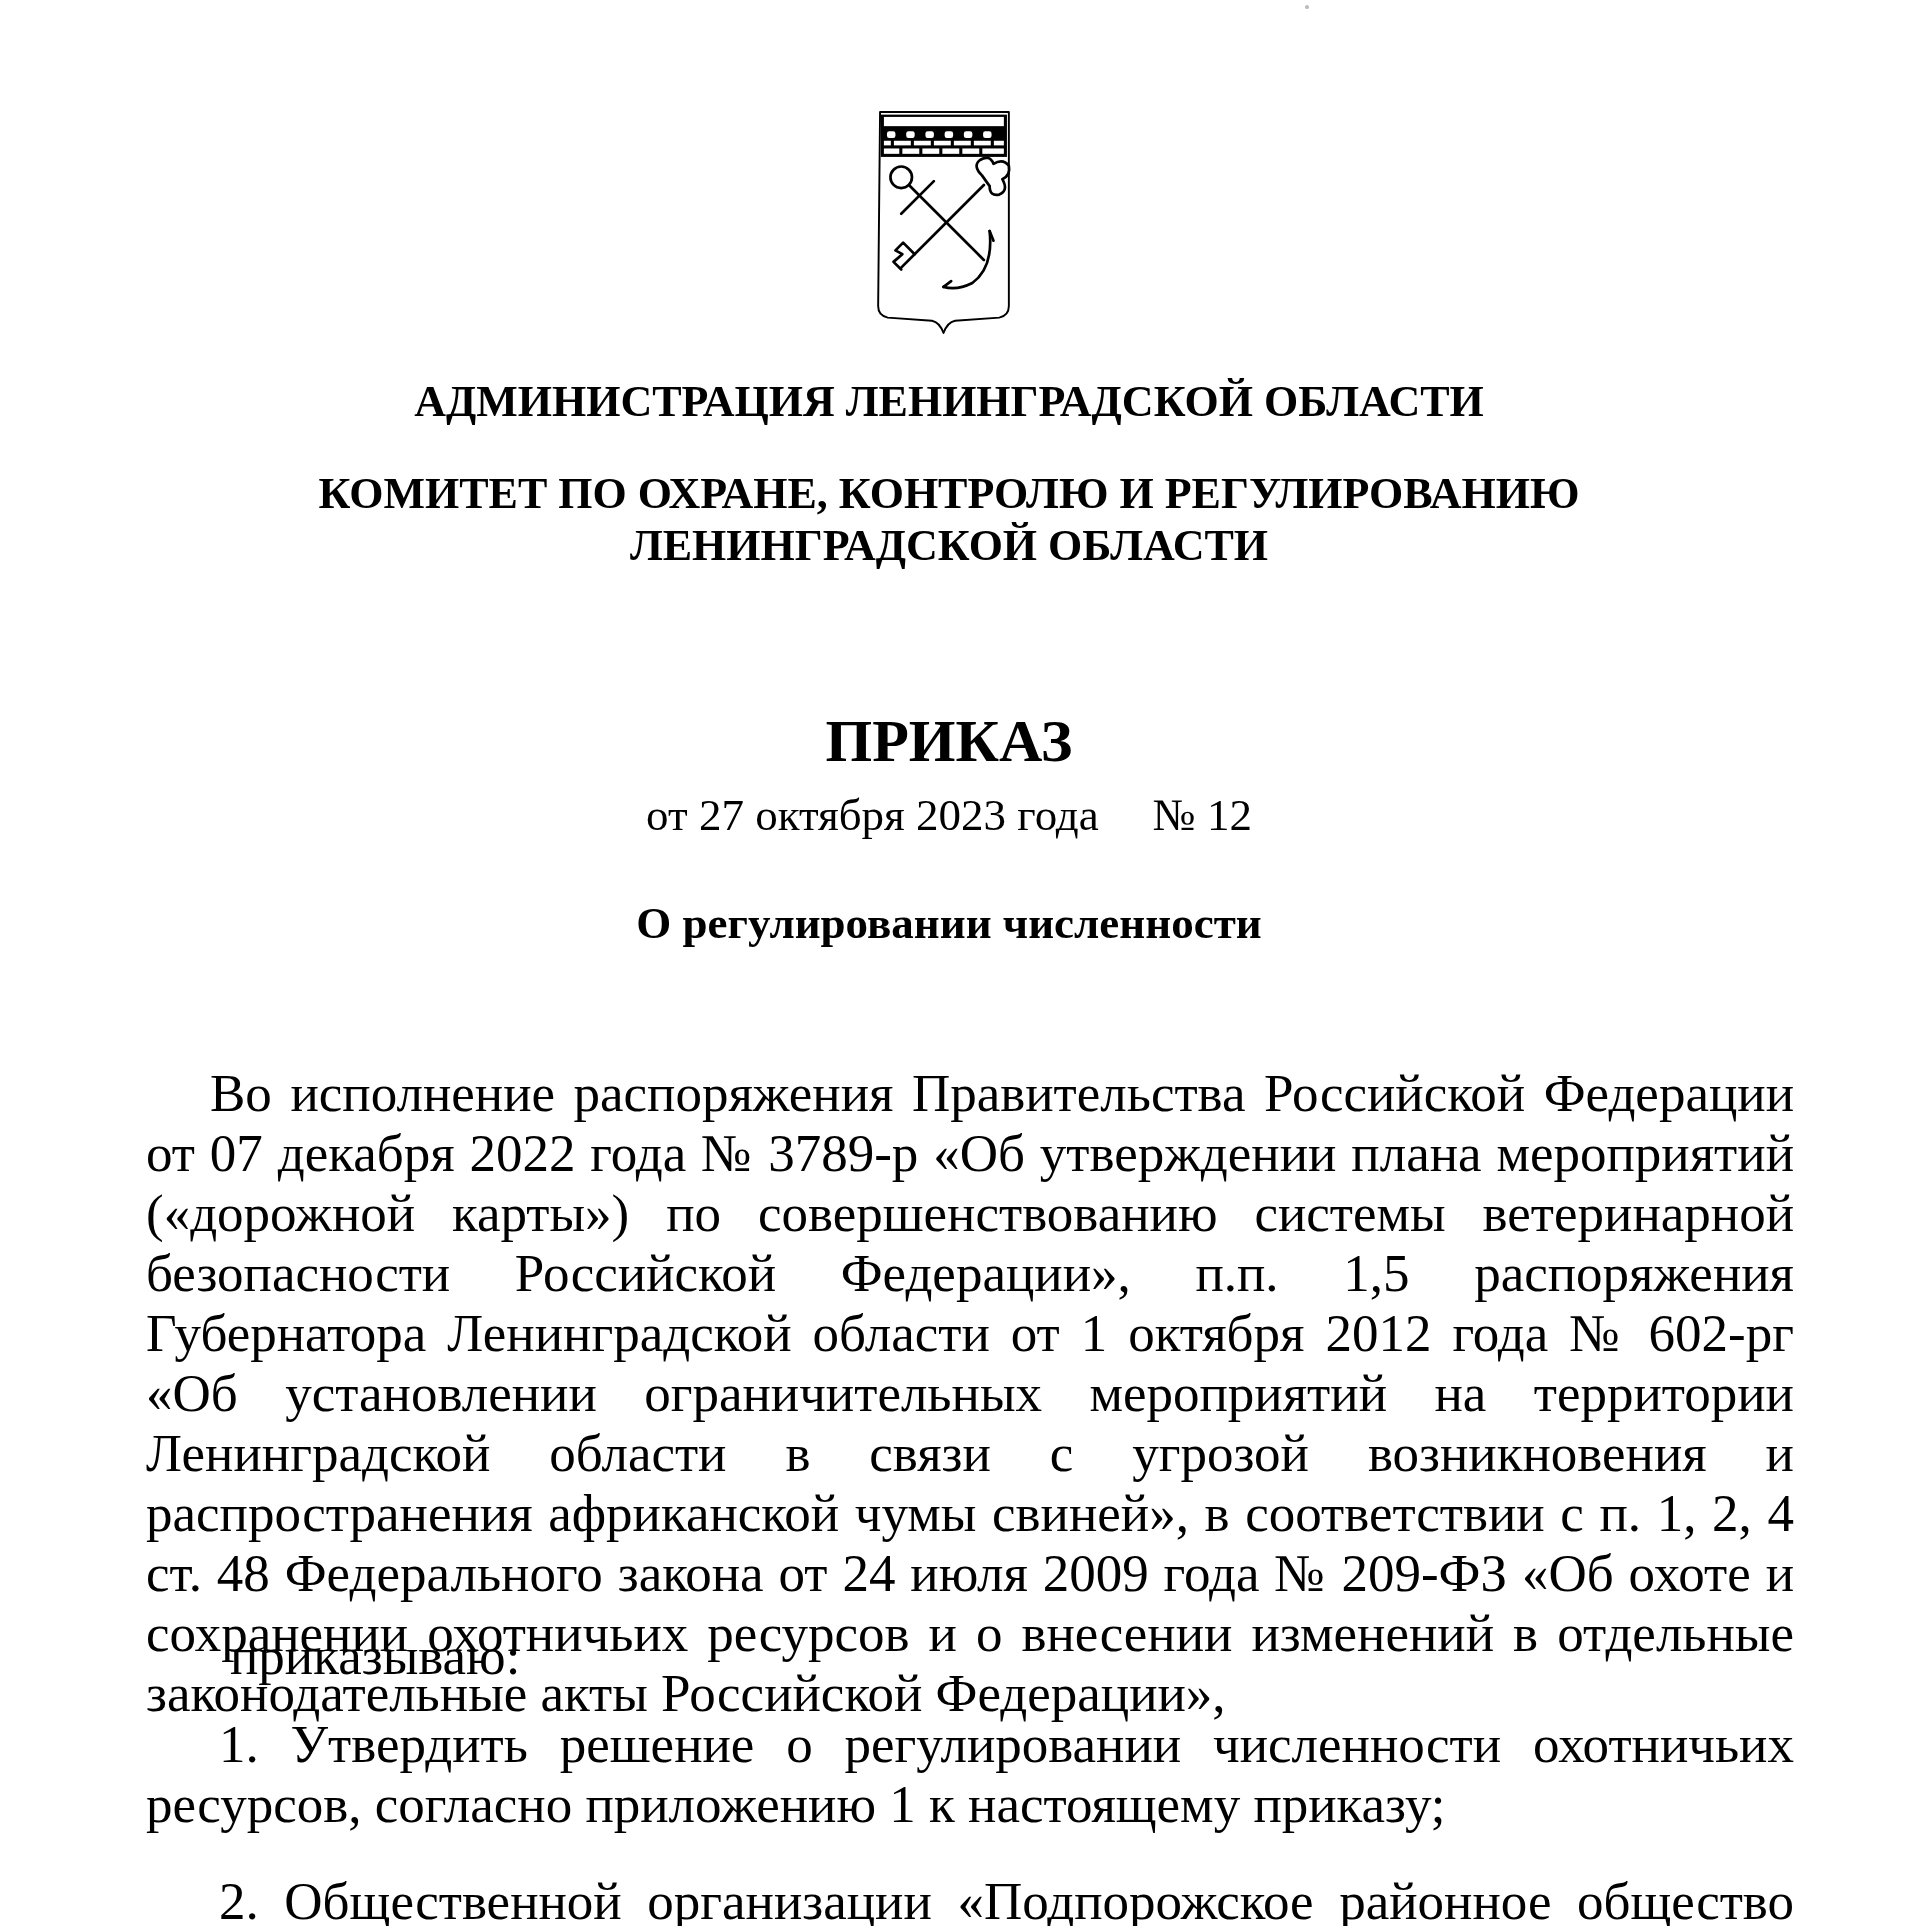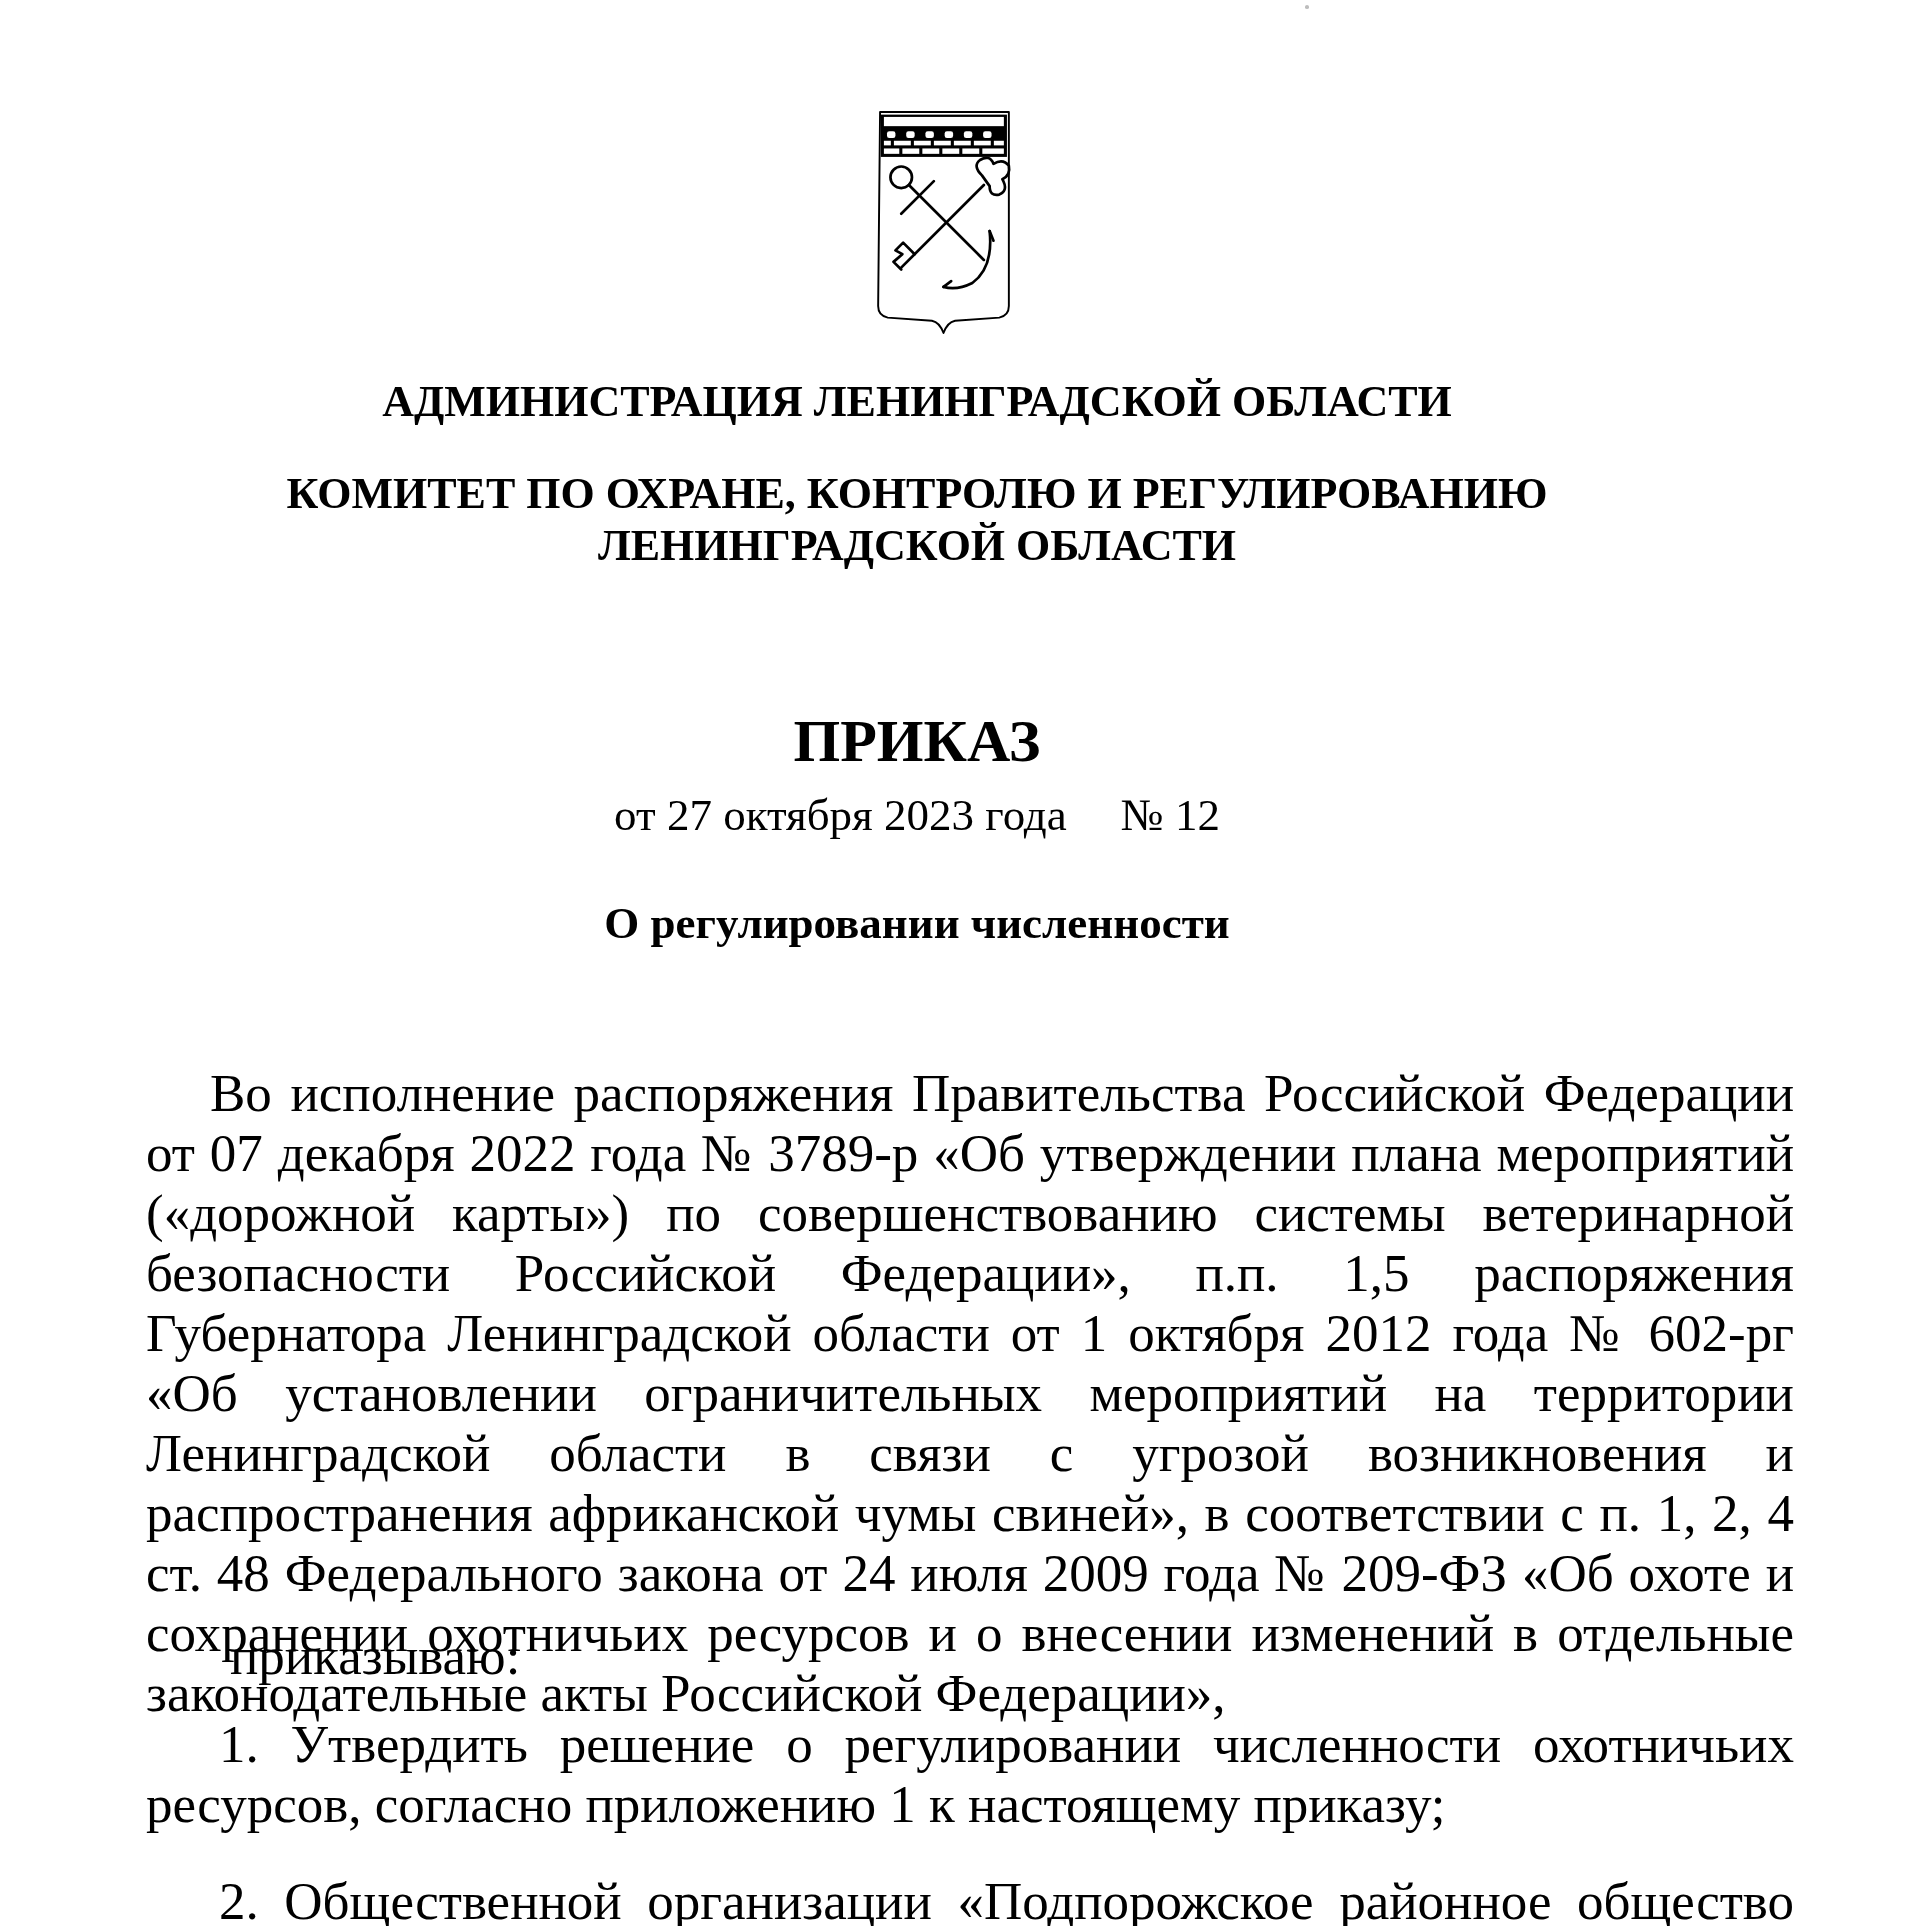--- a/index.html
+++ b/index.html
@@ -5,21 +5,21 @@
   html, body { margin: 0; padding: 0; background: #ffffff; }
   body {
     width: 1917px;
     height: 2707px;
     position: relative;
     overflow: hidden;
     font-family: "Liberation Serif", "DejaVu Serif", serif;
     color: #000000;
   }
   .abs { position: absolute; }
-  .center { left: 0; width: 1834px; text-align: center; }
+  .center { left: 0; width: 1834px; text-align: center; padding-left: 32px; }
 
   
   #emblem { left: 857px; top: 102px; width: 173px; height: 239px; }
 
   
   .hdr { font-weight: bold; font-size: 44px; line-height: 52px; white-space: nowrap; }
   #hdr-admin { top: 376px; }
   #hdr-committee { top: 468px; }
 
   .title { font-weight: bold; font-size: 60px; line-height: 52px; }

